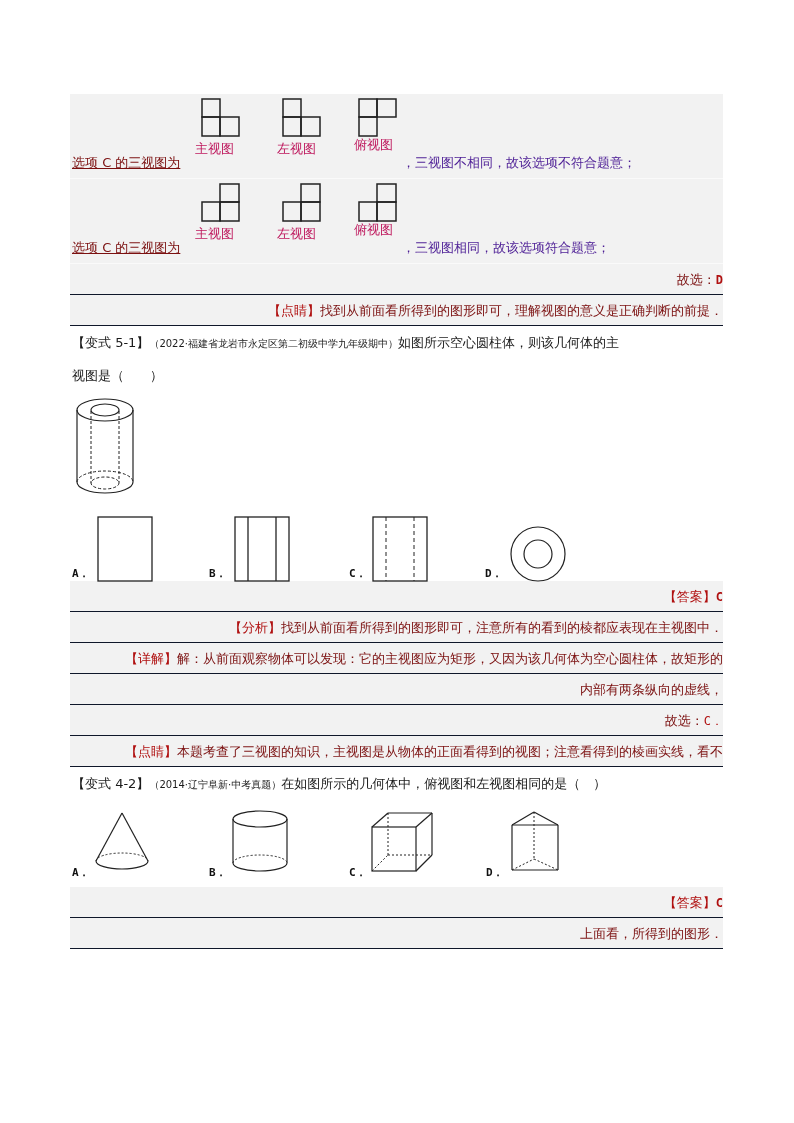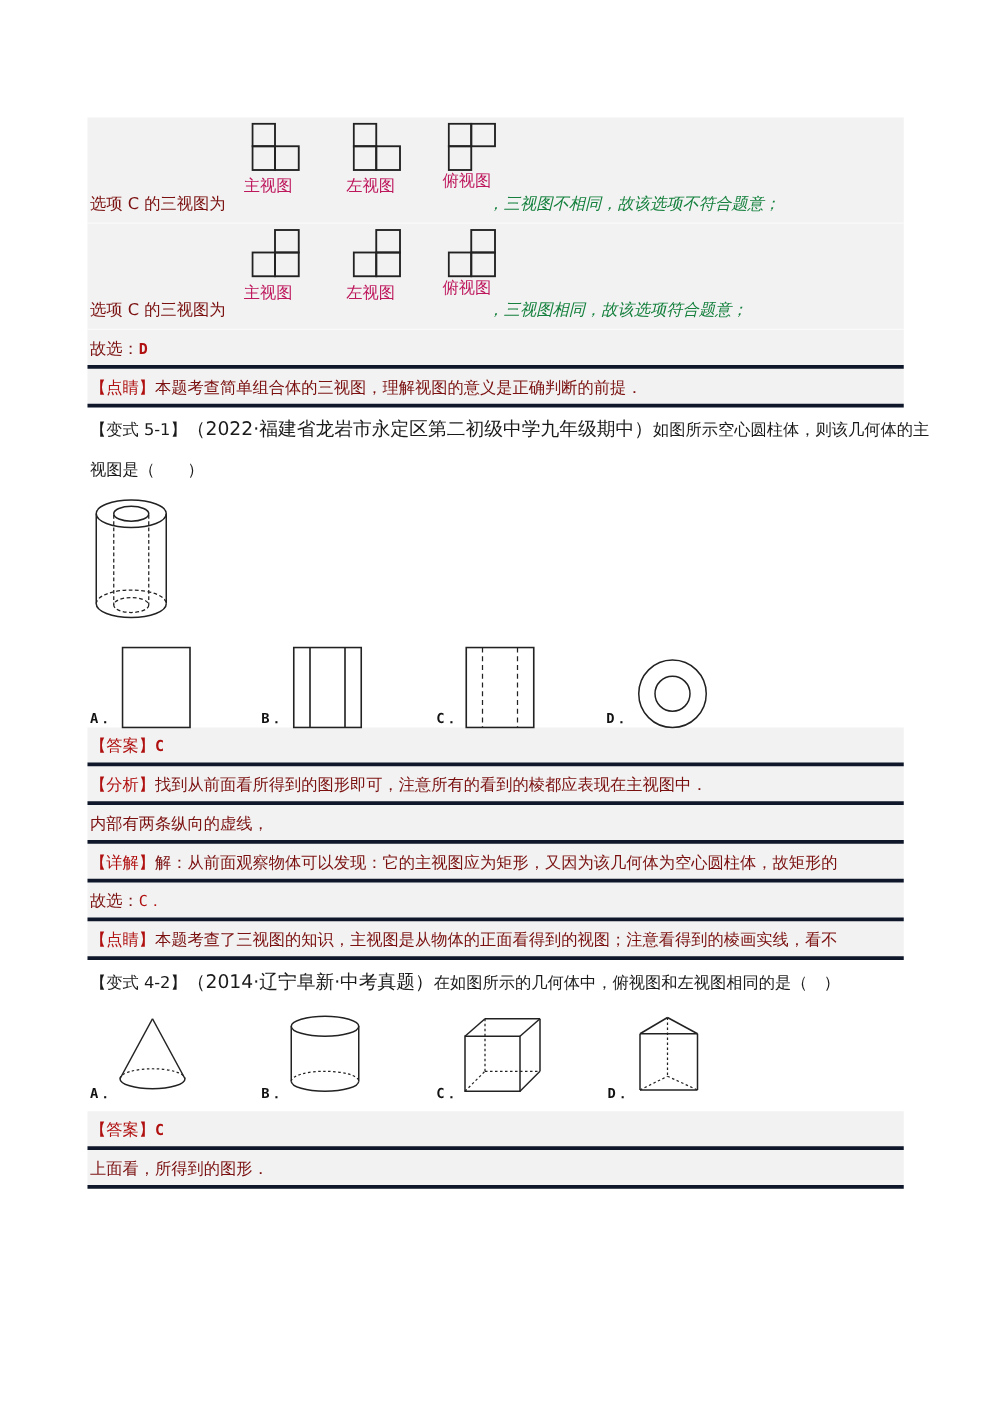--- a/index.html
+++ b/index.html
@@ -5,33 +5,34 @@
   html, body { margin: 0; padding: 0; background: #ffffff; }
   body {
     width: 794px; height: 1123px; position: relative; overflow: hidden;
     font-family: "DejaVu Sans", "Liberation Sans", sans-serif;
     color: #1a1a1a;
   }
   .page { position: absolute; left: 70px; top: 94px; width: 653px; }
   .gray { background: #f2f2f2; }
   .row {
     position: relative; font-size: 13px; line-height: 31px; height: 31px;
-    padding-left: 2px; border-bottom: 3px solid #0f172a; box-sizing: border-box;
+    padding-left: 2px; border-bottom: 1px solid #0f172a; box-sizing: border-box;
     white-space: nowrap;
+    text-align: right;
   }
   .row.red { color: #7b1010; }
   .tag { color: #b01010; }
   .ans { color: #b01010; font-weight: bold; font-family: "DejaVu Sans Mono", monospace; font-size: 12px;}
   .plain { color: #1a1a1a; font-size: 13px; line-height: 32px; padding-left: 2px; white-space: nowrap; }
-  .plain .src { font-size: 15px; }
+  .plain .src { font-size: 10px; }
 
   
   .views-row { position: relative; height: 85px; border-bottom: 1px solid #fafafa; box-sizing: border-box; }
-  .views-row .lead { position: absolute; left: 2px; bottom: 6px; font-size: 13px; color: #7b1010; }
-  .views-row .tail { position: absolute; left: 320px; bottom: 6px; font-size: 13px; color: #15803d; font-style: italic; }
+  .views-row .lead { position: absolute; left: 2px; bottom: 6px; font-size: 13px; color: #7b1010; text-decoration: underline; }
+  .views-row .tail { position: absolute; left: 332px; bottom: 6px; font-size: 13px; color: #4c1d95; }
   .views-row .fig { position: absolute; top: 4px; }
   .views-row .cap { position: absolute; font-size: 13px; color: #be185d; }
   svg { display: block; }
 
   .figline { position: relative; }
   .optlabel { position: absolute; font-size: 11px; font-weight: bold; font-family: "DejaVu Sans Mono", monospace; color: #111; }
   .abs { position: absolute; }
 </style>
 </head>
 <body>
@@ -83,21 +84,21 @@
         <rect x="19" y="19" width="19" height="19" fill="none" stroke="#222" stroke-width="1.5"></rect>
       </svg>
       <span class="cap" style="left:284px;top:42px">俯视图</span>
       <span class="tail">，三视图相同，故该选项符合题意；</span>
     </div>
 
     <div class="row red">
       <span>故选：</span><span class="ans">D</span>
     </div>
     <div class="row red">
-      <span class="tag">【点睛】</span><span>本题考查简单组合体的三视图，理解视图的意义是正确判断的前提．</span>
+      <span class="tag">【点睛】</span><span>找到从前面看所得到的图形即可，理解视图的意义是正确判断的前提．</span>
     </div>
   </div>
 
   <div class="plain" style="margin-top:1px">
     <span>【变式 5-1】</span><span class="src">（2022·福建省龙岩市永定区第二初级中学九年级期中）</span><span>如图所示空心圆柱体，则该几何体的主</span>
   </div>
   <div class="plain">
     <span>视图是（　　）</span>
   </div>
 
@@ -141,24 +142,24 @@
   </div>
 
   <div class="gray" style="margin-top:-1px">
     <div class="row red">
       <span class="tag">【答案】</span><span class="ans">C</span>
     </div>
     <div class="row red">
       <span class="tag">【分析】</span><span>找到从前面看所得到的图形即可，注意所有的看到的棱都应表现在主视图中．</span>
     </div>
     <div class="row red">
+      <span class="tag">【详解】</span><span>解：从前面观察物体可以发现：它的主视图应为矩形，又因为该几何体为空心圆柱体，故矩形的</span>
+    </div>
+    <div class="row red">
       <span>内部有两条纵向的虚线，</span>
-    </div>
-    <div class="row red">
-      <span class="tag">【详解】</span><span>解：从前面观察物体可以发现：它的主视图应为矩形，又因为该几何体为空心圆柱体，故矩形的</span>
     </div>
     <div class="row red">
       <span>故选：</span><span class="ans" style="font-weight:normal">C．</span>
     </div>
     <div class="row red">
       <span class="tag">【点睛】</span><span>本题考查了三视图的知识，主视图是从物体的正面看得到的视图；注意看得到的棱画实线，看不</span>
     </div>
   </div>
 
   <div class="plain" style="margin-top:1px">

